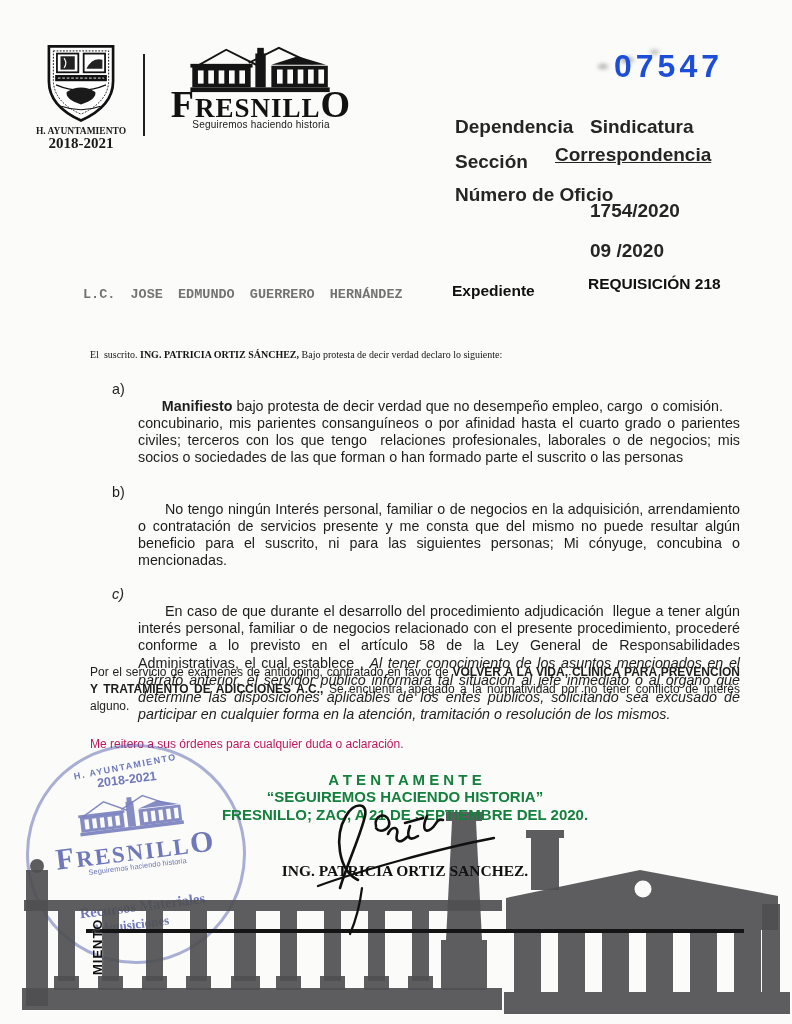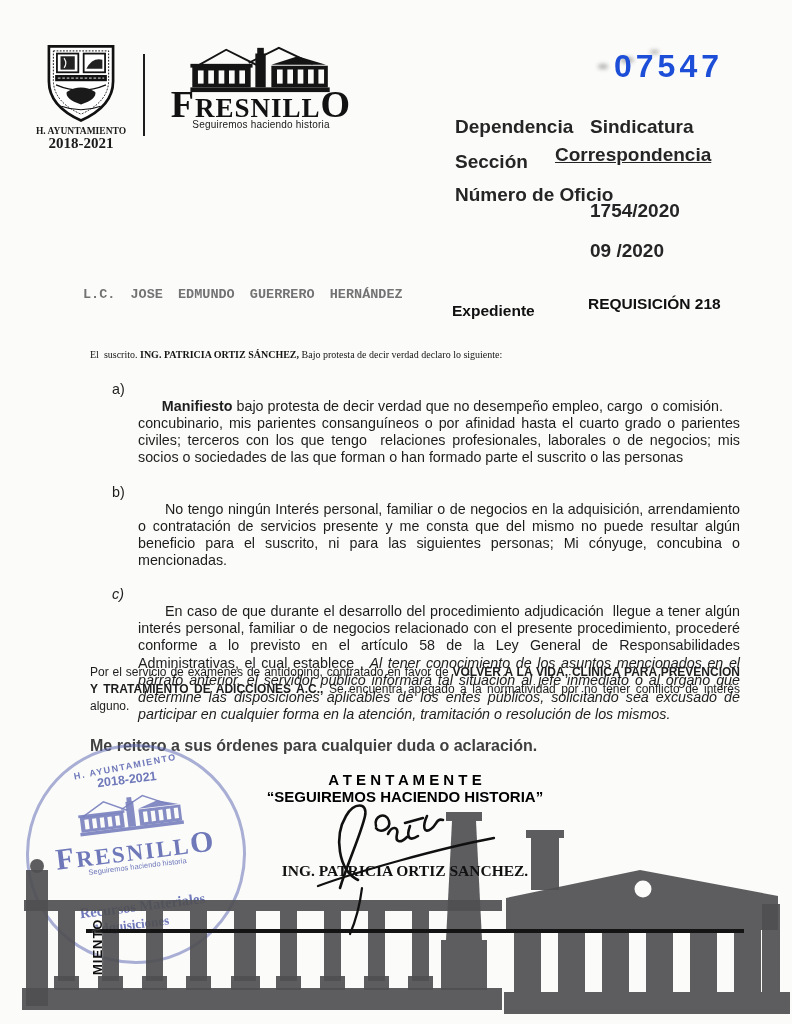--- a/index.html
+++ b/index.html
@@ -26,35 +26,35 @@
   .logo svg{width:160px;height:51px;display:block;margin:0 auto;}
   .wordmark{font-family:"Liberation Serif",serif;font-weight:bold;font-size:27px;line-height:28px;letter-spacing:1px;margin-top:-5px;color:#121212;}
   .wordmark .cap{font-size:38px;}
   .logo-tagline{font-size:10px;letter-spacing:.2px;margin-top:-3px;color:#1a1a1a;}
 
   .folio{left:614px;top:48px;font-weight:bold;font-size:32px;letter-spacing:4px;color:#1d4ed8;}
   .smudge{position:absolute;background:#6c6c6c;filter:blur(2px);opacity:.55;border-radius:50%;}
 
   
   .flabel,.fvalue{position:absolute;font-size:19px;font-weight:bold;color:#252525;white-space:pre;}
-  .fstrong{color:#101010;font-size:15.5px;margin-top:20px;}
+  .fstrong{color:#101010;font-size:15.5px;}
 
   
   .addr{left:83px;top:280px;width:430px;font-family:Liberation Mono, monospace;font-weight:bold;font-size:13.5px;line-height:16px;color:#737373;margin-top:7px;}
   .addr .l1{word-spacing:7px;}
   .intro{left:90px;top:349px;width:652px;font-family:"Liberation Serif",serif;font-size:10px;color:#141414;white-space:pre-wrap;}
   .items{left:90px;top:381px;width:650px;}
   .li{position:relative;padding-left:48px;text-align:justify;font-size:14.3px;line-height:17.1px;white-space:pre-wrap;color:#1d1d1d;}
   .li .mk{position:absolute;left:22px;top:0;white-space:normal;}
   .it{font-style:italic;}
   .p1{left:90px;top:664px;width:650px;text-align:justify;font-size:12px;line-height:17.2px;white-space:pre-wrap;color:#1d1d1d;}
-  .p2{left:90px;top:737px;width:650px;font-size:16px;color:#404040;font-weight:bold;}
-
-  
-  .signoff{left:205px;top:771px;width:400px;text-align:center;font-weight:bold;font-size:15px;line-height:17.3px;color:#000000;z-index:5;}
+  .p2{left:90px;top:737px;width:650px;font-size:12px;color:#be185d;}
+
+  
+  .signoff{left:205px;top:771px;width:400px;text-align:center;font-weight:bold;font-size:15px;line-height:17.3px;color:#15803d;z-index:5;}
   .signer{left:230px;top:862px;width:350px;text-align:center;font-family:"Liberation Serif",serif;font-weight:bold;font-size:15.5px;color:#111;z-index:5;}
   .sig-svg{left:312px;top:792px;width:190px;height:150px;z-index:6;}
 
   
   .ccp{left:56px;top:899px;width:700px;text-align:center;font-family:"Liberation Serif",serif;font-weight:bold;font-size:12.3px;line-height:14px;color:#0f0f0f;z-index:5;white-space:pre-wrap;
        text-shadow:0 0 2px #fff,0 0 4px rgba(255,255,255,.85),0 0 6px rgba(255,255,255,.7);}
   .underline{left:86px;top:929px;width:658px;height:4px;background:#141414;z-index:5;}
   .vtext{left:90px;top:975px;transform:rotate(-90deg);transform-origin:0 0;font-weight:bold;font-size:13px;letter-spacing:1px;color:#101010;z-index:5;
          text-shadow:0 0 2px rgba(255,255,255,.8);}
 
@@ -244,20 +244,21 @@
       <span class="mk it">c)</span><span>En caso de que durante el desarrollo del procedimiento adjudicación  llegue a tener algún interés personal, familiar o de negocios relacionado con el presente procedimiento, procederé conforme a lo previsto en el artículo 58 de la Ley General de Responsabilidades Administrativas, el cual establece , </span><span class="it">Al tener conocimiento de los asuntos mencionados en el párrafo anterior, el servidor público informará tal situación al jefe inmediato o al órgano que determine las disposiciones aplicables de los entes públicos, solicitando sea excusado de participar en cualquier forma en la atención, tramitación o resolución de los mismos.</span>
     </div>
   </div>
 
   <div class="abs p1"><span>Por el servicio de exámenes de antidoping, contratado en favor de </span><b>VOLVER A LA VIDA, CLINICA PARA PREVENCION Y TRATAMIENTO DE ADICCIONES A.C.,</b><span> Se encuentra apegado a la normatividad por no tener conflicto de interés alguno.</span></div>
   <div class="abs p2">Me reitero a sus órdenes para cualquier duda o aclaración.</div>
 
   <div class="abs signoff">
     <div>A T E N T A M E N T E</div>
     <div>“SEGUIREMOS HACIENDO HISTORIA”</div>
+    <div>FRESNILLO; ZAC, A 21 DE SEPTIEMBRE DEL 2020.</div>
   </div>
 
   <svg class="abs sig-svg" viewBox="0 0 190 150">
     <g fill="none" stroke="#101010" stroke-width="2.6" stroke-linecap="round">
       <path d="M46 88 C26 78 22 44 34 24 C42 10 56 10 53 24 C49 42 36 70 28 96"></path>
       <path d="M64 34 c-3 -10 10 -15 13 -5 c2 8 -9 13 -13 7"></path>
       <path d="M76 42 c4 -9 11 -7 9 0 c-2 8 3 10 10 3"></path>
       <path d="M98 34 c-4 11 -1 16 8 10"></path>
       <path d="M93 31 l18 -5"></path>
       <path d="M115 24 c-5 11 -3 18 4 13 c6 -4 5 -11 12 -9"></path>

